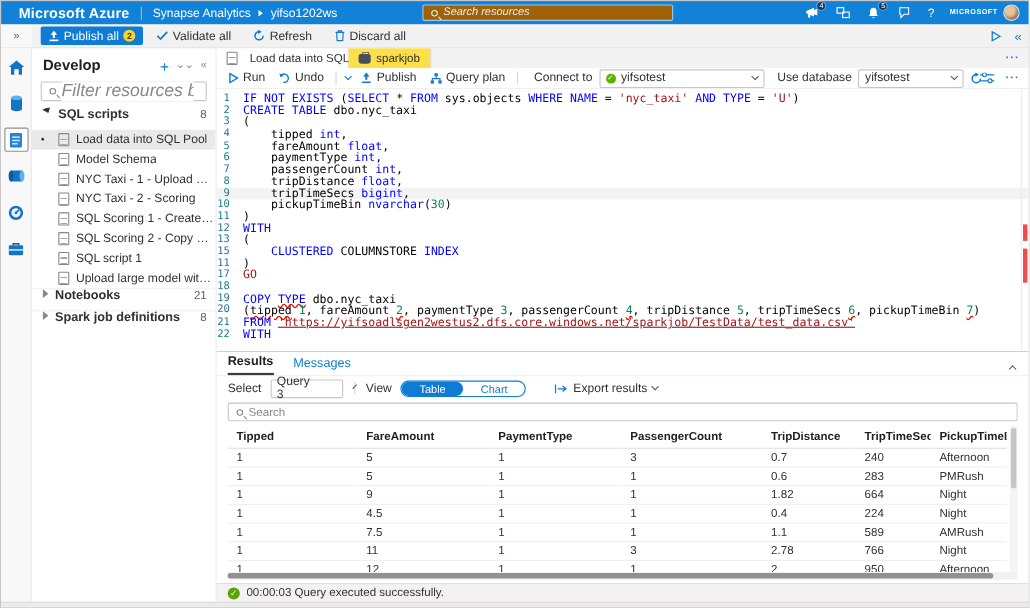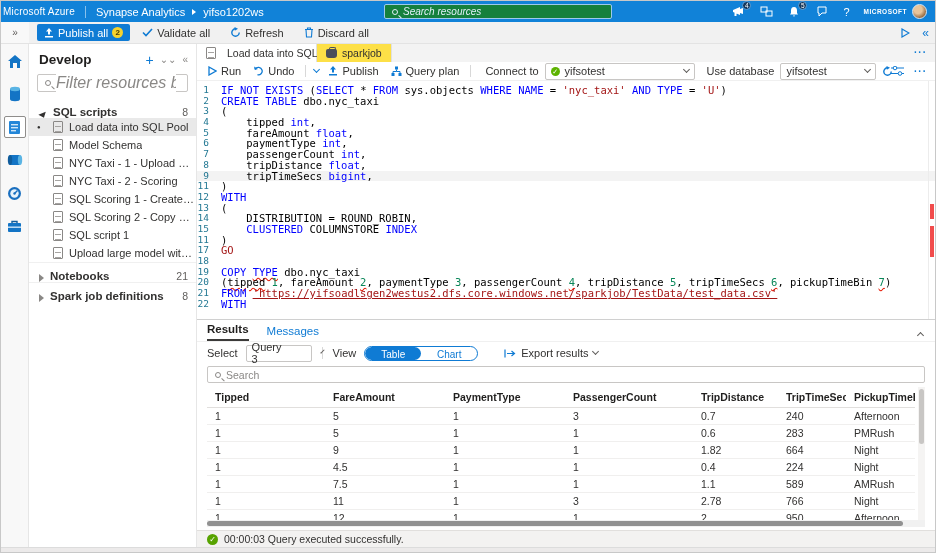--- a/index.html
+++ b/index.html
@@ -2,25 +2,25 @@
 <html><head>
 <meta charset="utf-8">
 <style>
   * { margin:0; padding:0; box-sizing:border-box; }
   html,body { width:936px; height:553px; overflow:hidden;
     font-family:"Liberation Sans","DejaVu Sans",sans-serif; font-size:12px; color:#323130; background:#fff; }
   .page { width:936px; height:553px; display:flex; flex-direction:column; border:1px solid #c8c8c8; }
 
   
   .topbar { height:21px; background:#1182d8; display:flex; align-items:center; color:#fff; flex:0 0 21px; position:relative; }
-  .brand { font-weight:normal; font-size:10px; margin-left:2px; letter-spacing:.2px; }
+  .brand { font-weight:bold; font-size:13px; margin-left:16px; letter-spacing:.2px; }
   .tb-sep { width:1px; height:12px; background:rgba(255,255,255,.5); margin:0 10px; }
   .crumb { font-size:11px; }
   .crumb-caret { width:0;height:0;border-left:4px solid #fff;border-top:3px solid transparent;border-bottom:3px solid transparent; display:inline-block; margin:0 7px; }
-  .tb-search { position:absolute; left:383px; top:3px; width:228px; height:15px; background:#15803d; border:1px solid #9ec9ec; border-radius:2px; display:flex; align-items:center; }
+  .tb-search { position:absolute; left:383px; top:3px; width:228px; height:15px; background:#a16207; border:1px solid #9ec9ec; border-radius:2px; display:flex; align-items:center; }
   .tb-search input { background:transparent; border:none; outline:none; color:#eef6fd; font-style:italic; font-size:10px; width:190px; font-family:inherit; }
   .tb-search input::placeholder { color:#e2effa; }
   .mag { width:6px;height:6px;border:1.2px solid #e2effa;border-radius:50%;position:relative; margin:0 5px 0 7px; flex:0 0 auto;}
   .mag:after { content:"";position:absolute;width:3.5px;height:1.2px;background:#e2effa;transform:rotate(45deg);left:5px;top:6px; }
   .tb-right { position:absolute; right:8px; top:0; height:21px; display:flex; align-items:center; gap:14px; }
   .tb-ic { position:relative; width:14px; height:14px; display:flex; align-items:center; justify-content:center; }
   .tb-ic svg { display:block; }
   .badge { position:absolute; top:-4px; right:-6px; min-width:9px; height:9px; border-radius:5px; background:#16395c; border:1px solid #5ea4de; color:#fff; font-size:6.5px; line-height:8px; text-align:center; padding:0 1px; }
   .help-q { font-size:11px; color:#fff; }
   .account { display:flex; align-items:center; gap:5px; }
@@ -48,21 +48,21 @@
   .dev-head { display:flex; align-items:center; padding:8px 8px 4px 10px; }
   .dev-title { font-size:13.5px; font-weight:bold; color:#201f1e; flex:1; }
   .dev-head-ic { color:#0f7bd4; font-size:14px; margin-left:6px; line-height:10px; }
   .dev-head-ic.gray { color:#8a8886; font-size:10px; }
   .dev-filter { margin:3px 8px 6px 8px; height:18px; border:1px solid #c8c6c4; border-radius:2px; display:flex; align-items:center; }
   .dev-filter .mag { border-color:#8a8886; }
   .dev-filter .mag:after { background:#8a8886; }
   .dev-filter input { border:none;outline:none;font-style:italic;font-size:16px;color:#605e5c;width:120px;font-family:inherit; }
   .dev-filter input::placeholder { color:#8a8886; }
   .tree { flex:1; overflow:hidden; font-size:11.5px; }
-  .tree-section { height:20px; display:flex; align-items:flex-end; padding:0 8px 0 10px; font-weight:bold; color:#323130; border-top:1px solid #f0f0f0; }
+  .tree-section { height:20px; display:flex; align-items:flex-start; padding:0 8px 0 10px; font-weight:bold; color:#323130; border-top:1px solid #f0f0f0; }
   .tree-section:first-child { border-top:none; }
   .tree-sec-label { flex:1; margin-left:6px; }
   .tree-count { font-weight:normal; color:#605e5c; font-size:10.5px; }
   .arr-open { width:0;height:0;border-left:4px solid transparent;border-right:4px solid transparent;border-top:5px solid #323130; transform:rotate(-22deg); }
   .arr-closed { width:0;height:0;border-top:4px solid transparent;border-bottom:4px solid transparent;border-left:5px solid #8a8886; }
   .tree-item { height:18px; display:flex; align-items:center; padding-left:24px; color:#323130; position:relative; white-space:nowrap; overflow:hidden; }
   .tree-item.selected { background:#e9e9e9; }
   .tree-item.selected:before { content:"●"; position:absolute; left:8px; font-size:6px; color:#323130; }
   .doc-ic { width:10px; height:12px; border:1px solid #8a8886; border-radius:1px; margin-right:6px; flex:0 0 auto;
     background:repeating-linear-gradient(to bottom, transparent 0 2px, #a6a4a2 2px 3px, transparent 3px 5px); background-size:6px 100%; background-position:1px 2px; background-repeat:no-repeat; }
@@ -404,24 +404,24 @@
         <div id="code-lines">
             <div class="cl"><span class="ln">1</span><span class="ct"><span class="tk-k">IF</span><span class="tk-d"> </span><span class="tk-k">NOT</span><span class="tk-d"> </span><span class="tk-k">EXISTS</span><span class="tk-d"> (</span><span class="tk-k">SELECT</span><span class="tk-d"> * </span><span class="tk-k">FROM</span><span class="tk-d"> sys.objects </span><span class="tk-k">WHERE</span><span class="tk-d"> </span><span class="tk-k">NAME</span><span class="tk-d"> = </span><span class="tk-s">'nyc_taxi'</span><span class="tk-d"> </span><span class="tk-k">AND</span><span class="tk-d"> </span><span class="tk-k">TYPE</span><span class="tk-d"> = </span><span class="tk-s">'U'</span><span class="tk-d">)</span></span></div>
             <div class="cl"><span class="ln">2</span><span class="ct"><span class="tk-k">CREATE</span><span class="tk-d"> </span><span class="tk-k">TABLE</span><span class="tk-d"> dbo.nyc_taxi</span></span></div>
             <div class="cl"><span class="ln">3</span><span class="ct"><span class="tk-d">(</span></span></div>
             <div class="cl"><span class="ln">4</span><span class="ct"><span class="tk-d">    tipped </span><span class="tk-k">int</span><span class="tk-d">,</span></span></div>
             <div class="cl"><span class="ln">5</span><span class="ct"><span class="tk-d">    fareAmount </span><span class="tk-k">float</span><span class="tk-d">,</span></span></div>
             <div class="cl"><span class="ln">6</span><span class="ct"><span class="tk-d">    paymentType </span><span class="tk-k">int</span><span class="tk-d">,</span></span></div>
             <div class="cl"><span class="ln">7</span><span class="ct"><span class="tk-d">    passengerCount </span><span class="tk-k">int</span><span class="tk-d">,</span></span></div>
             <div class="cl"><span class="ln">8</span><span class="ct"><span class="tk-d">    tripDistance </span><span class="tk-k">float</span><span class="tk-d">,</span></span></div>
             <div class="cl hl"><span class="ln">9</span><span class="ct"><span class="tk-d">    tripTimeSecs </span><span class="tk-k">bigint</span><span class="tk-d">,</span></span></div>
+            <div class="cl"><span class="ln">10</span><span class="ct"><span class="tk-d">    pickupTimeBin </span><span class="tk-k">nvarchar</span><span class="tk-d">(</span><span class="tk-num">30</span><span class="tk-d">)</span></span></div>
             <div class="cl"><span class="ln">11</span><span class="ct"><span class="tk-d">)</span></span></div>
             <div class="cl"><span class="ln">12</span><span class="ct"><span class="tk-k">WITH</span></span></div>
             <div class="cl"><span class="ln">13</span><span class="ct"><span class="tk-d">(</span></span></div>
-            <div class="cl"><span class="ln">14</span><span class="ct"><span class="tk-d">    DISTRIBUTION = ROUND_ROBIN,</span></span></div>
             <div class="cl"><span class="ln">15</span><span class="ct"><span class="tk-d">    </span><span class="tk-k">CLUSTERED</span><span class="tk-d"> COLUMNSTORE </span><span class="tk-k">INDEX</span></span></div>
             <div class="cl"><span class="ln">11</span><span class="ct"><span class="tk-d">)</span></span></div>
             <div class="cl"><span class="ln">17</span><span class="ct"><span class="tk-s">GO</span></span></div>
             <div class="cl"><span class="ln">18</span><span class="ct"></span></div>
             <div class="cl"><span class="ln">19</span><span class="ct"><span class="tk-k">COPY</span><span class="tk-d"> </span><span class="tk-k sq">TYPE</span><span class="tk-d"> dbo.nyc_taxi</span></span></div>
             <div class="cl"><span class="ln">20</span><span class="ct"><span class="tk-d">(</span><span class="tk-d sq">tipped</span><span class="tk-d"> </span><span class="tk-num">1</span><span class="tk-d">, fareAmount </span><span class="tk-num sq">2</span><span class="tk-d">, paymentType </span><span class="tk-num">3</span><span class="tk-d">, passengerCount </span><span class="tk-num sq">4</span><span class="tk-d">, tripDistance </span><span class="tk-num">5</span><span class="tk-d">, tripTimeSecs </span><span class="tk-num sq">6</span><span class="tk-d">, pickupTimeBin </span><span class="tk-num sq">7</span><span class="tk-d">)</span></span></div>
             <div class="cl"><span class="ln">21</span><span class="ct"><span class="tk-k">FROM</span><span class="tk-d"> </span><span class="tk-u">'https://yifsoadlsgen2westus2.dfs.core.windows.net/sparkjob/TestData/test_data.csv'</span></span></div>
             <div class="cl"><span class="ln">22</span><span class="ct"><span class="tk-k">WITH</span></span></div>
           </div>
         <div class="ruler">

